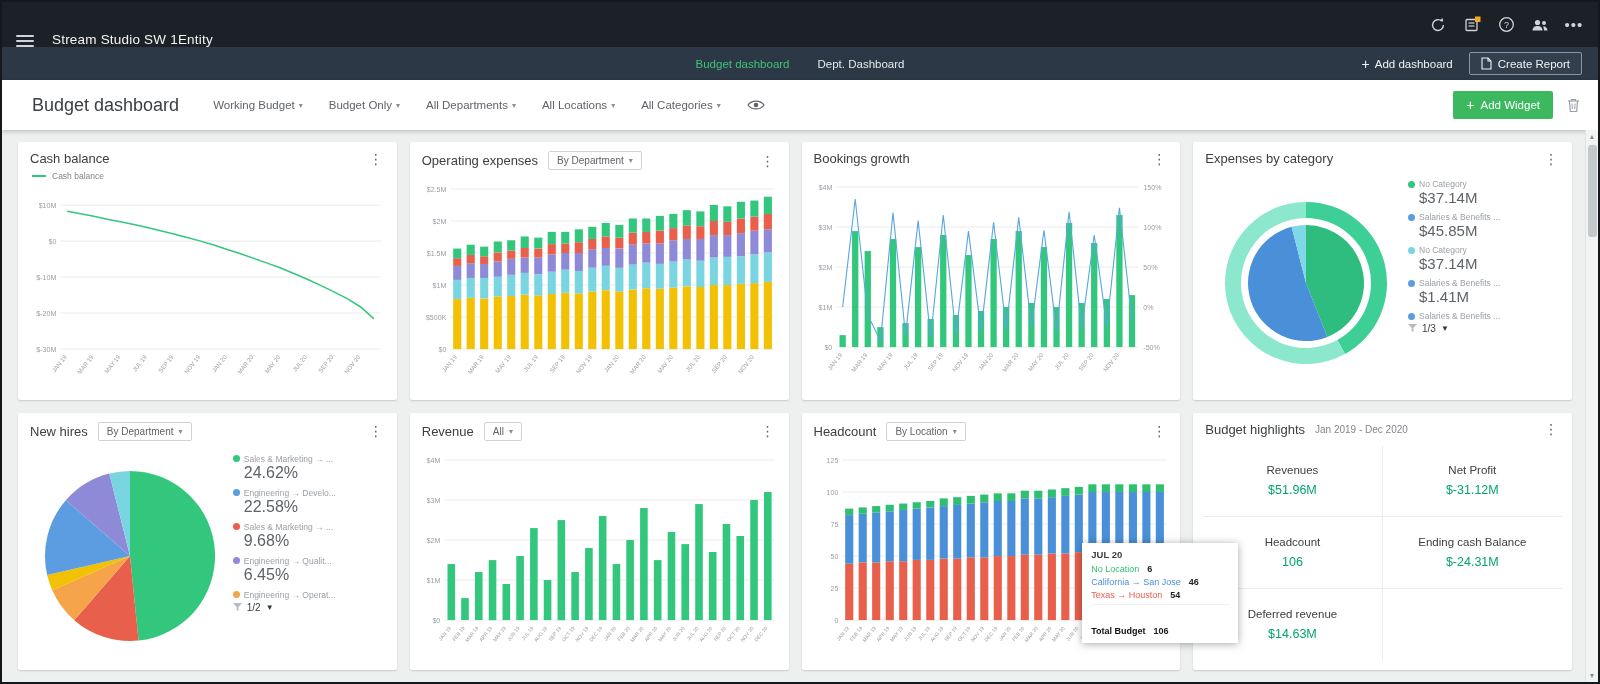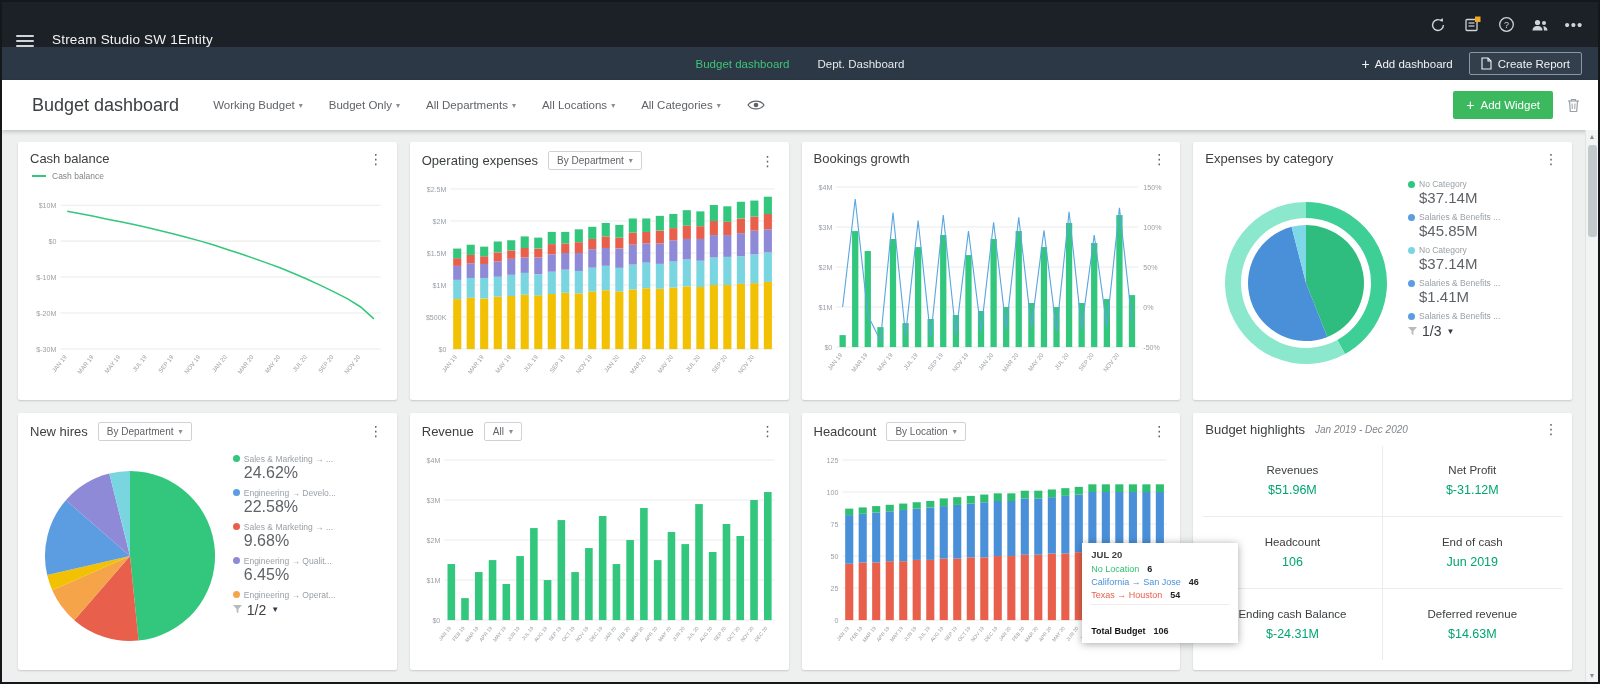--- a/index.html
+++ b/index.html
@@ -43,41 +43,41 @@
   .trash-wrap { margin-left:14px; display:flex; align-items:center; cursor:pointer; }
 
   
   .content { flex:1; background:#eef0f0; padding:12px 26px 12px 16px; display:grid; grid-template-columns:repeat(4,1fr); grid-template-rows:1fr 1fr; gap:13px; }
   .card { background:#fff; border-radius:2px; box-shadow:0 1px 2px rgba(0,0,0,.16); display:flex; flex-direction:column; position:relative; }
   .card-head { display:flex; align-items:center; padding:9px 12px 3px 12px; gap:10px; flex:none; }
   .card-title { font-size:13px; color:#3c4043; }
   .chip { border:1px solid #d0d3d6; border-radius:2px; font-size:10px; color:#5f6368; padding:3px 8px; display:flex; align-items:center; gap:5px; cursor:pointer; background:#fff; }
   .chip .caret { margin-left:0; }
   .kebab { margin-left:auto; color:#5f6368; font-size:14px; cursor:pointer; line-height:1; padding:0 2px; }
-  .period { font-size:10px; color:#80868b;font-style:italic; }
+  .period { font-size:10px; color:#80868b; }
   .card-body { flex:1; padding:0 6px 2px 6px; position:relative; min-height:0; }
   .chart { width:100%; height:100%; display:block; }
 
   .mini-legend { display:flex; align-items:center; gap:6px; padding:2px 0 0 14px; flex:none; }
   .leg-line { width:14px; height:2px; background:#32c77d; }
   .mini-legend span:last-child { font-size:8.5px; color:#80868b; }
 
   
   .split-body { display:flex; align-items:stretch; padding:2px 12px 4px 10px; }
   .ring-box { flex:1; display:flex; align-items:center; justify-content:center; min-width:0; }
   .ring-box svg { width:168px; height:168px; }
   .pie-box svg { width:176px; height:176px; }
   .lg-col { width:152px; flex:none; display:flex; flex-direction:column; padding-top:8px; }
   .lg-label { font-size:8.5px; color:#9aa0a6; display:flex; align-items:center; gap:4px; white-space:nowrap; }
   .dot { width:7px; height:7px; border-radius:50%; flex:none; background:#ccc; }
   .lg-value { font-size:15px; color:#5f6368; margin:0 0 6px 11px; min-height:17px; }
   .pie-card .lg-value { font-size:16px; }
   .pager { display:flex; align-items:center; gap:5px; margin-top:2px; }
   .pager .funnel { width:9px; height:9px; }
-  .pg-count { font-size:14px; color:#3c4043; }
+  .pg-count { font-size:10px; color:#3c4043; }
   .pg-arrow { font-size:8px; color:#2c3845; cursor:pointer; }
 
   
   .hc-tooltip { position:absolute; right:-58px; top:44%; width:156px; background:#fff; box-shadow:0 1px 8px rgba(0,0,0,.35); padding:6px 9px 7px 9px; z-index:10; }
   .tt-title { font-size:9.5px; font-weight:bold; color:#3c4043; margin-bottom:4px; }
   .tt-row { display:flex; font-size:9px; margin-top:3px; gap:8px; }
   .tt-row .tt-val { color:#202124; font-weight:bold; }
   .tt-total { border-top:1px solid #eee; padding-top:21px; margin-top:4px; }
   .tt-total span:first-child { font-weight:bold; color:#111; }
 
@@ -808,24 +808,20 @@
           </div>
         <div class="bh-cell">
             <div class="bh-label">Net Profit</div>
             <div class="bh-value">$-31.12M</div>
           </div>
         <div class="bh-cell">
             <div class="bh-label">Headcount</div>
             <div class="bh-value">106</div>
           </div>
         <div class="bh-cell">
-            <div class="bh-label">End of cash</div>
-            <div class="bh-value">Jun 2019</div>
-          </div>
-        <div class="bh-cell">
             <div class="bh-label">Ending cash Balance</div>
             <div class="bh-value">$-24.31M</div>
           </div>
         <div class="bh-cell">
             <div class="bh-label">Deferred revenue</div>
             <div class="bh-value">$14.63M</div>
           </div>
       </div>
     </section>
 

